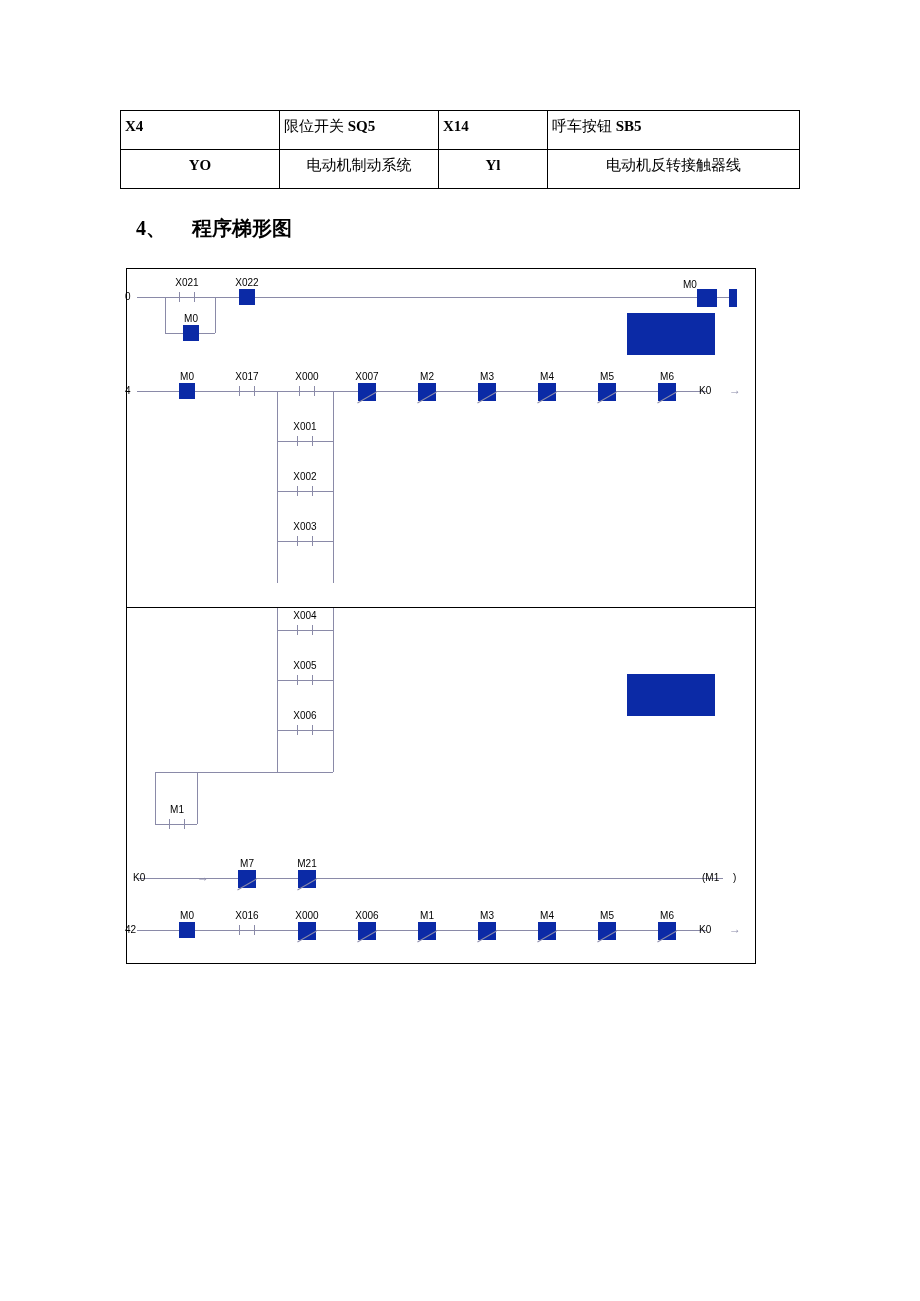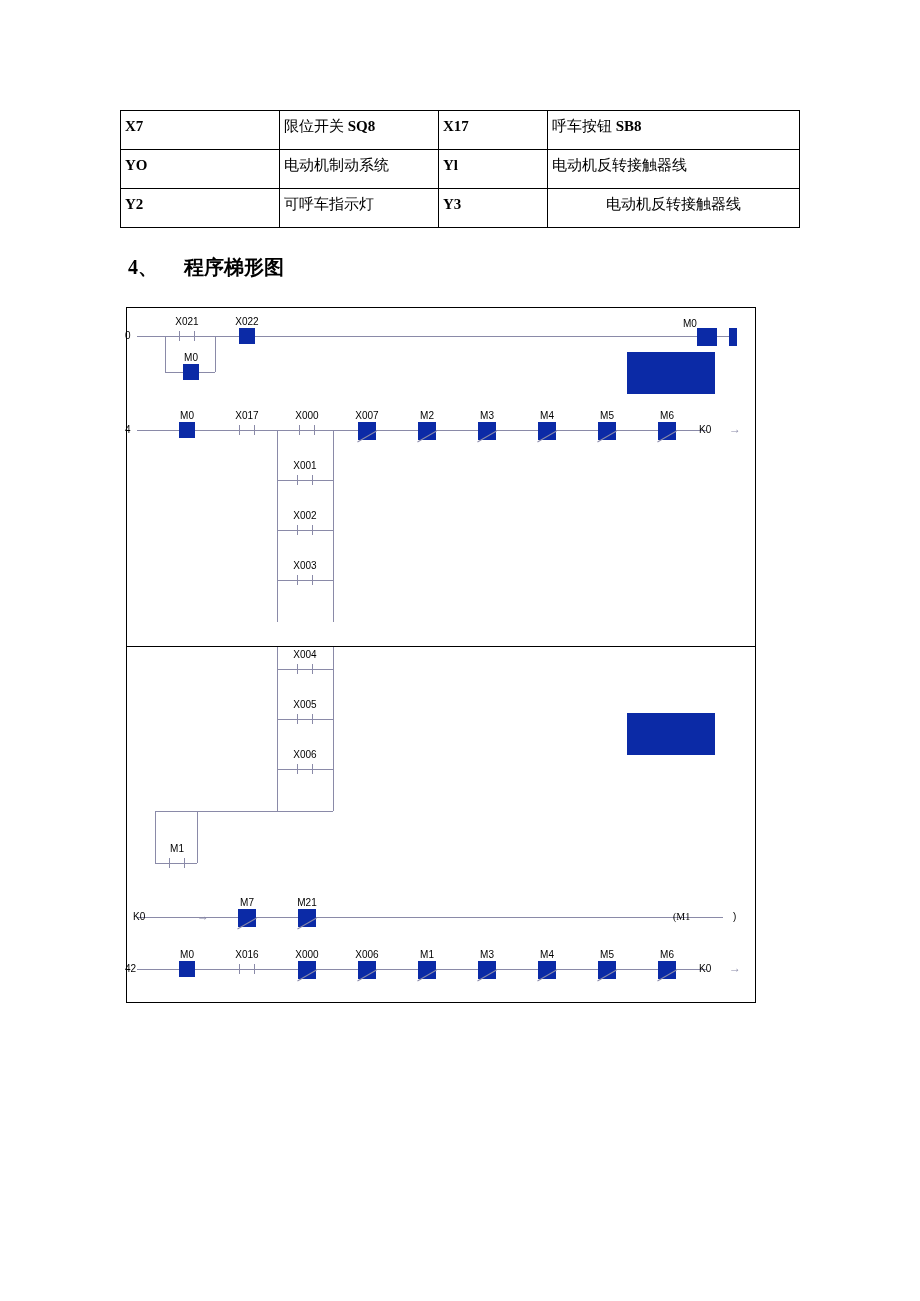--- a/index.html
+++ b/index.html
@@ -21,27 +21,27 @@
     border: 1px solid #000;
     padding: 6px 4px 14px 4px;
     vertical-align: top;
     line-height: 1.2;
   }
   table.io .c1 { width: 150px; font-weight: bold; }
   table.io .c2 { width: 150px; }
   table.io .c3 { width: 100px; font-weight: bold; }
   table.io .c4 { }
   .bold { font-weight: bold; }
-  .tight td { padding-bottom: 6px; }
+  .tight td { padding-bottom: 6px; text-align: center; }
   .center { text-align: center; }
 
   .section-heading {
     font-size: 20px;
     font-weight: bold;
-    margin: 26px 0 26px 8px;
+    margin: 26px 0 26px 16px;
   }
   .section-heading .num { margin-right: 26px; }
 
   .ladder-wrap {
     margin: 0 0 0 6px;
     width: 630px;
   }
   .lblock {
     border: 1px solid #000;
     padding: 8px 6px 8px 6px;
@@ -138,37 +138,31 @@
   }
 </style>
 </head>
 <body>
 
 <div class="page">
 
   <table class="io">
     <tbody id="io-body">
         <tr>
-          <td class="c1">X7</td>
-          <td class="c2">限位开关 <span class="bold">SQ8</span></td>
-          <td class="c3">X17</td>
-          <td class="c4">呼车按钮 <span class="bold">SB8</span></td>
+          <td class="c1">X4</td>
+          <td class="c2">限位开关 <span class="bold">SQ5</span></td>
+          <td class="c3">X14</td>
+          <td class="c4">呼车按钮 <span class="bold">SB5</span></td>
         </tr>
         <tr class="tight">
           <td class="c1">YO</td>
           <td class="c2">电动机制动系统</td>
           <td class="c3">Yl</td>
           <td class="c4">电动机反转接触器线</td>
         </tr>
-        <tr>
-          <td class="c1">Y2</td>
-          <td class="c2">可呼车指示灯</td>
-          <td class="c3">Y3</td>
-          <td class="c4 center">电动机反转接触器线</td>
-        </tr>
       </tbody>
   </table>
 
   <div class="section-heading">
     <span class="num">4、</span><span>程序梯形图</span>
   </div>
 
   <div class="ladder-wrap">
 
     <div class="lblock" style="height:340px;">
@@ -296,21 +290,21 @@
       <span class="coil" style="left:6px; top:264px;">K0</span>
       <span class="arrow" style="left:70px; top:262px;">→</span>
       <div class="el" style="left:100px; top:262px;">
         <span class="lbl">M7</span>
         <span class="nc-contact"></span>
       </div>
       <div class="el" style="left:160px; top:262px;">
         <span class="lbl">M21</span>
         <span class="nc-contact"></span>
       </div>
-      <span class="coil" style="left:546px; top:264px;font-family:Liberation Serif, serif;">(<span>M1</span></span>
+      <span class="coil" style="left:575px; top:264px;">(<span>M1</span></span>
       <span class="coil" style="left:606px; top:264px;">)</span>
 
       <span class="stepnum" style="top:316px;">42</span>
       <div class="hline" style="left:10px; top:322px; width:570px;"></div>
       <div class="el" style="left:40px; top:314px;">
         <span class="lbl">M0</span>
         <span class="bluebox"></span>
       </div>
       <div class="el" style="left:100px; top:314px;">
         <span class="lbl">X016</span>

